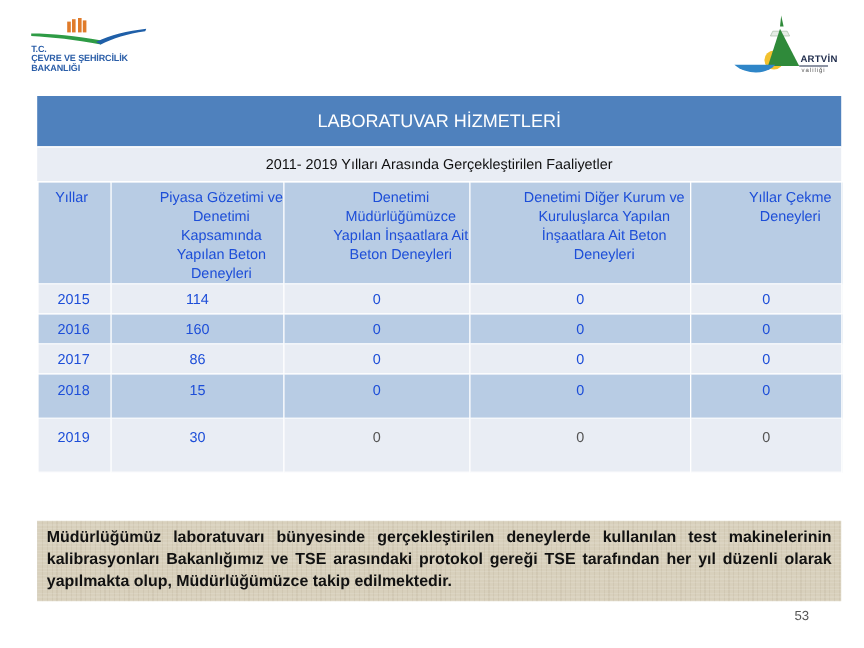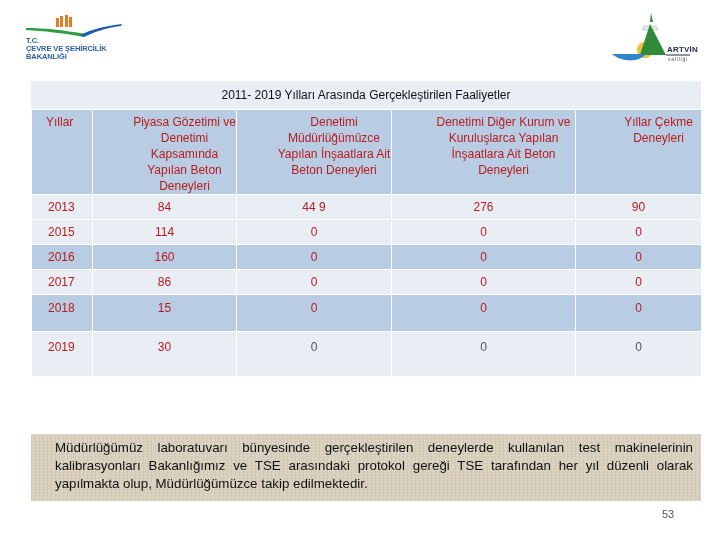--- a/index.html
+++ b/index.html
@@ -36,21 +36,21 @@
   .sub-band {
     height: 28px; background: #e9edf4; color: #111;
     display: flex; align-items: center; justify-content: center;
     font-family: "Liberation Sans", sans-serif; font-size: 12px;
     border-top: 1px solid #ffffff;
     text-align: right;
   }
   table.data { border-collapse: collapse; width: 670px; table-layout: fixed; }
   table.data td, table.data th {
     border: 1px solid #ffffff; padding: 0; font-family: "Liberation Sans", sans-serif;
-    font-size: 12px; color: #b91c1c; vertical-align: middle; text-align: center;
+    font-size: 12px; color: #1d4ed8; vertical-align: middle; text-align: center;
   }
   table.data th {
     background: #b8cce4; font-weight: normal; vertical-align: top;
     line-height: 16px; padding-top: 4px; height: 68px; font-size: 12px; padding-left: 40px;
   }
   table.data th.c-year { text-align: left; padding-left: 14px; }
   table.data td.c-year { text-align: left; padding-left: 16px; }
   tr.odd td { background: #e9edf4; }
   tr.even td { background: #b8cce4; }
   tr.r-normal td { height: 24px; }
@@ -58,22 +58,22 @@
   tr.r-last td { height: 36px; vertical-align: top; padding-top: 8px; }
   tr.r-last td.light { color: #555; }
 
   
   .note {
     position: absolute; left: 31px; top: 434px; width: 670px; height: 67px;
     background: #d8d0bc;
     background-image:
       repeating-linear-gradient(0deg, rgba(255,255,255,0.10) 0px, rgba(255,255,255,0.10) 1px, transparent 1px, transparent 3px),
       repeating-linear-gradient(90deg, rgba(120,100,70,0.08) 0px, rgba(120,100,70,0.08) 1px, transparent 1px, transparent 4px);
-    box-sizing: border-box; padding: 5px 8px 0 24px;
-    font-family: "Liberation Sans", sans-serif; font-weight: normal; font-size: 13.3px;
+    box-sizing: border-box; padding: 5px 8px 0 8px;
+    font-family: "Liberation Sans", sans-serif; font-weight: bold; font-size: 13.3px;
     line-height: 18px; color: #111; text-align: justify; text-align-last: left;
   }
   .page-num {
     position: absolute; left: 662px; top: 508px; font-size: 11px; color: #555;
     font-family: "Liberation Sans", sans-serif;
   }
 </style>
 </head>
 <body>
 
@@ -98,46 +98,40 @@
     <circle cx="35" cy="40" r="8" fill="#f2c12e"></circle>
     <path d="M40 14 L56 45 L30 45 Z" fill="#2f8a3a"></path>
     <path d="M2 44 L36 44 C 30 52, 12 53, 2 44 Z" fill="#2f86c8"></path>
     <line x1="56" y1="45" x2="80" y2="45" stroke="#1d2a4a" stroke-width="1"></line>
   </svg>
   <div class="rtext1">ARTVİN</div>
   <div class="rtext2">valiliği</div>
 </div>
 
 <div class="tbl">
+  <div class="title-band">LABORATUVAR HİZMETLERİ</div>
   <div class="sub-band">2011- 2019 Yılları Arasında Gerçekleştirilen Faaliyetler</div>
   <table class="data">
     <colgroup>
       <col style="width:61px">
         <col style="width:144px">
         <col style="width:155px">
         <col style="width:184px">
         <col style="width:126px">
     </colgroup>
     <thead>
       <tr>
         <th class="c-year">Yıllar</th>
         <th>Piyasa Gözetimi ve Denetimi Kapsamında Yapılan Beton Deneyleri</th>
         <th>Denetimi Müdürlüğümüzce Yapılan İnşaatlara Ait Beton Deneyleri</th>
         <th>Denetimi Diğer Kurum ve Kuruluşlarca Yapılan İnşaatlara Ait Beton Deneyleri</th>
         <th>Yıllar Çekme Deneyleri</th>
       </tr>
     </thead>
     <tbody id="tbody">
-        <tr class="odd r-normal">
-          <td class="c-year">2013</td>
-          <td>84</td>
-          <td>44 9</td>
-          <td>276</td>
-          <td>90</td>
-        </tr>
         <tr class="odd r-normal">
           <td class="c-year">2015</td>
           <td>114</td>
           <td>0</td>
           <td>0</td>
           <td>0</td>
         </tr>
         <tr class="even r-normal">
           <td class="c-year">2016</td>
           <td>160</td>

